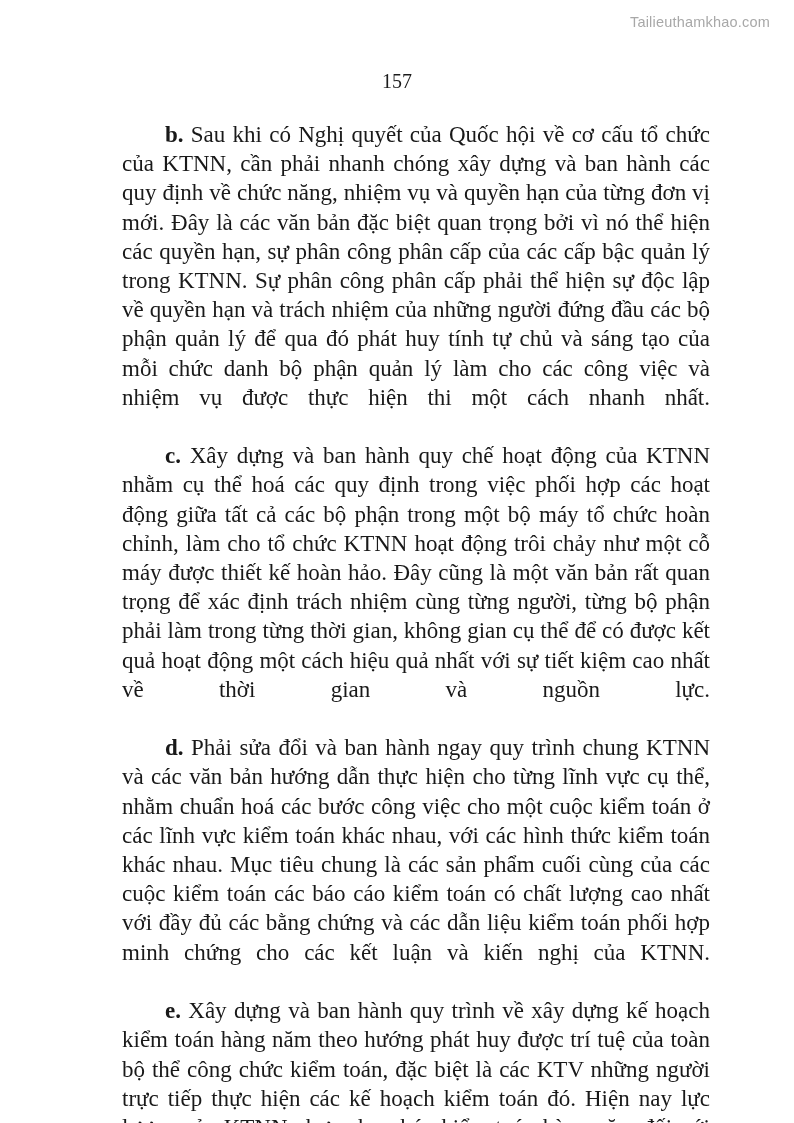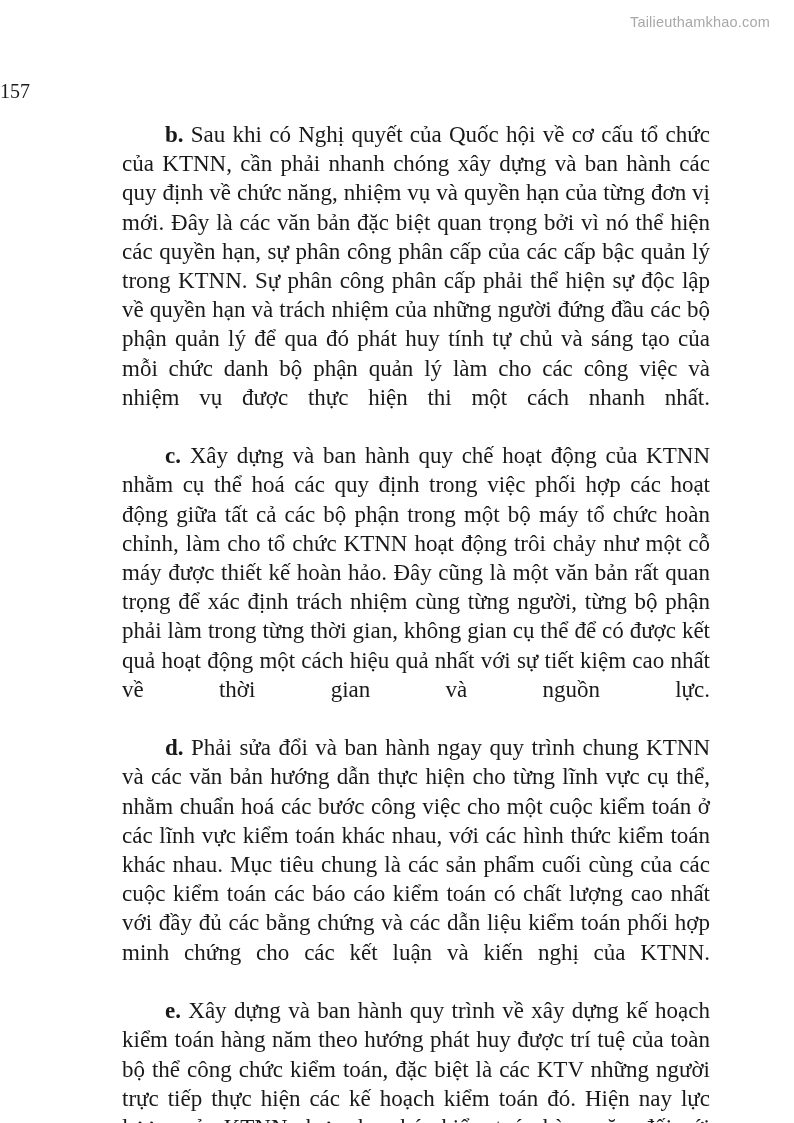--- a/index.html
+++ b/index.html
@@ -31,23 +31,24 @@
     font-family: "Liberation Sans", "DejaVu Sans", sans-serif;
     font-size: 14.5px;
     letter-spacing: 0.2px;
     color: #a8a8a8;
     user-select: none;
     white-space: nowrap;
   }
 
   .page-number {
     position: absolute;
-    top: 80px;
+    top: 70px;
     left: 0;
     width: 794px;
+    text-align: center;
     font-size: 20px;
     color: #1b1b1b;
   }
 
   .content {
     position: absolute;
     left: 122px;
     top: 120px;
     width: 588px;
   }

